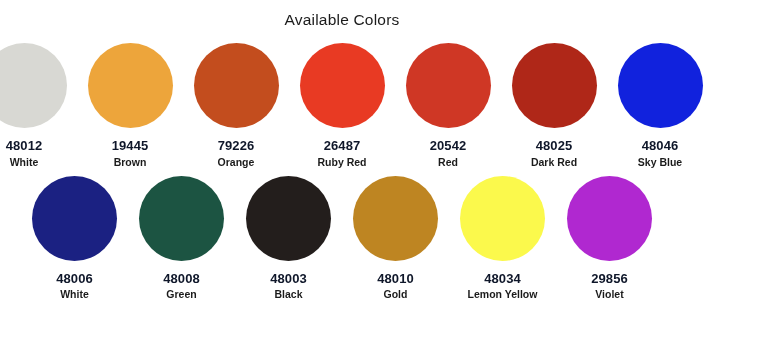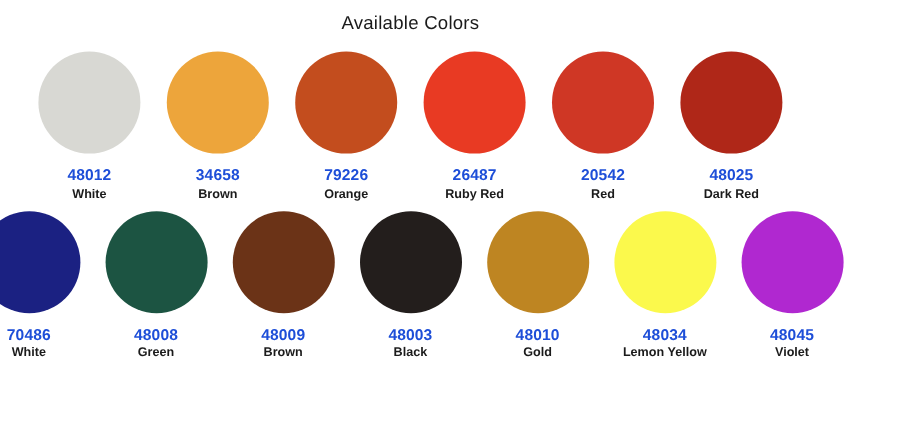--- a/index.html
+++ b/index.html
@@ -51,21 +51,21 @@
   .swatch-dot {
     width: 85px;
     height: 85px;
     border-radius: 50%;
     background: #cccccc;
   }
   .swatch-code {
     margin-top: 11px;
     font-size: 13px;
     font-weight: bold;
-    color: #1d4ed8;
+    color: #0f172a;
     line-height: 1.12;
     letter-spacing: 0.1px;
   }
   .swatch-name {
     margin-top: 2px;
     font-size: 10.5px;
     font-weight: bold;
     color: #1b1b1b;
     line-height: 1.15;
     white-space: nowrap;
@@ -81,21 +81,21 @@
   <div class="swatch-grid">
 
     <div class="swatch-row">
       <div class="swatch-cell">
         <div class="swatch-dot" style="background: rgb(216, 216, 211);"></div>
         <div class="swatch-code">48012</div>
         <div class="swatch-name">White</div>
       </div>
       <div class="swatch-cell">
         <div class="swatch-dot" style="background: rgb(237, 165, 59);"></div>
-        <div class="swatch-code">34658</div>
+        <div class="swatch-code">19445</div>
         <div class="swatch-name">Brown</div>
       </div>
       <div class="swatch-cell">
         <div class="swatch-dot" style="background: rgb(195, 77, 30);"></div>
         <div class="swatch-code">79226</div>
         <div class="swatch-name">Orange</div>
       </div>
       <div class="swatch-cell">
         <div class="swatch-dot" style="background: rgb(232, 58, 35);"></div>
         <div class="swatch-code">26487</div>
@@ -104,54 +104,54 @@
       <div class="swatch-cell">
         <div class="swatch-dot" style="background: rgb(207, 55, 37);"></div>
         <div class="swatch-code">20542</div>
         <div class="swatch-name">Red</div>
       </div>
       <div class="swatch-cell">
         <div class="swatch-dot" style="background: rgb(175, 39, 24);"></div>
         <div class="swatch-code">48025</div>
         <div class="swatch-name">Dark Red</div>
       </div>
+      <div class="swatch-cell">
+        <div class="swatch-dot" style="background: rgb(17, 34, 221);"></div>
+        <div class="swatch-code">48046</div>
+        <div class="swatch-name">Sky Blue</div>
+      </div>
     </div>
 
     <div class="swatch-row">
       <div class="swatch-cell">
         <div class="swatch-dot" style="background: rgb(27, 33, 130);"></div>
-        <div class="swatch-code">70486</div>
+        <div class="swatch-code">48006</div>
         <div class="swatch-name">White</div>
       </div>
       <div class="swatch-cell">
         <div class="swatch-dot" style="background: rgb(28, 84, 66);"></div>
         <div class="swatch-code">48008</div>
         <div class="swatch-name">Green</div>
-      </div>
-      <div class="swatch-cell">
-        <div class="swatch-dot" style="background: rgb(107, 51, 23);"></div>
-        <div class="swatch-code">48009</div>
-        <div class="swatch-name">Brown</div>
       </div>
       <div class="swatch-cell">
         <div class="swatch-dot" style="background: rgb(35, 30, 28);"></div>
         <div class="swatch-code">48003</div>
         <div class="swatch-name">Black</div>
       </div>
       <div class="swatch-cell">
         <div class="swatch-dot" style="background: rgb(190, 133, 34);"></div>
         <div class="swatch-code">48010</div>
         <div class="swatch-name">Gold</div>
       </div>
       <div class="swatch-cell">
         <div class="swatch-dot" style="background: rgb(251, 249, 76);"></div>
         <div class="swatch-code">48034</div>
         <div class="swatch-name">Lemon Yellow</div>
       </div>
       <div class="swatch-cell">
         <div class="swatch-dot" style="background: rgb(176, 40, 208);"></div>
-        <div class="swatch-code">48045</div>
+        <div class="swatch-code">29856</div>
         <div class="swatch-name">Violet</div>
       </div>
     </div>
 
   </div>
 </div>
 
 </body></html>

